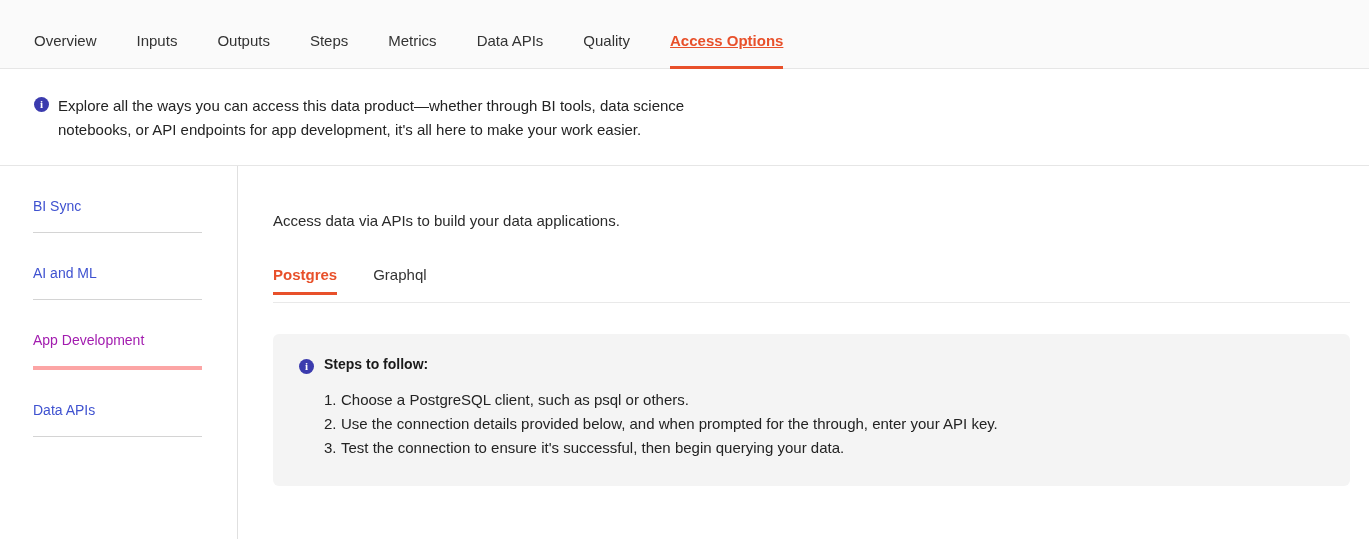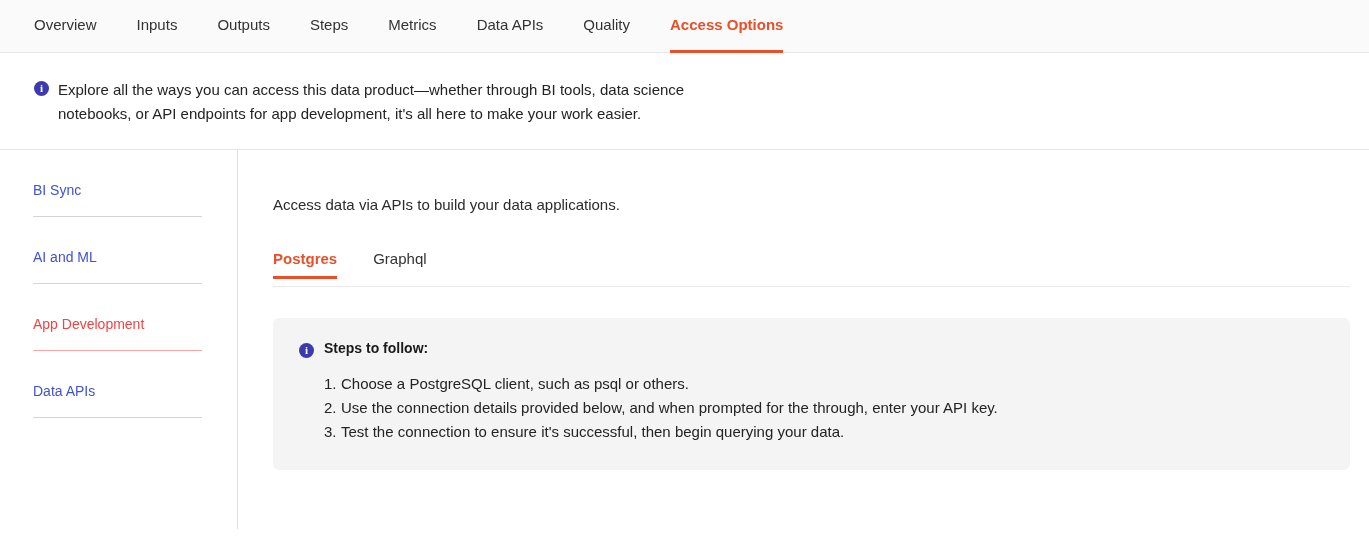--- a/index.html
+++ b/index.html
@@ -12,39 +12,39 @@
 
   body {
     font-family: "Liberation Sans", sans-serif;
     background: #ffffff;
     color: #222222;
     -webkit-font-smoothing: antialiased;
   }
 
   
   .top-nav {
-    height: 53px;
+    height: 69px;
     background: #fafafa;
     border-bottom: 1px solid #e6e6e6;
     display: flex;
     align-items: flex-end;
     padding: 0 0 0 34px;
   }
 
   .nav-tab {
     position: relative;
     font-size: 15px;
     color: #333333;
     padding: 0 0 20px 0;
     margin-right: 40px;
     line-height: 1;
     white-space: nowrap;
     cursor: pointer;
   }
-  .nav-tab:last-child { margin-right: 0; }
+  .nav-tab:last-child { margin-right: 0; text-decoration: underline; }
 
   .nav-tab.active {
     color: #e8502a;
     font-weight: bold;
   }
   .nav-tab.active::after {
     content: "";
     position: absolute;
     left: 0;
     right: 0;
@@ -105,22 +105,22 @@
     color: #3f52d0;
     border-bottom: 1px solid #d4d4d4;
     padding: 0 0 19px 0;
     margin-bottom: 0;
     cursor: pointer;
     line-height: 1;
   }
   .side-item + .side-item { padding-top: 33px; }
 
   .side-item.active {
-    color: #ef4444;
-    border-bottom: 1px solid #fca5a5;
+    color: #a21caf;
+    border-bottom: 4px solid #fca5a5;
   }
 
   
   .main {
     flex: 1 1 auto;
     padding: 30px 19px 0 35px;
     min-width: 0;
   }
 
   .main-title {

